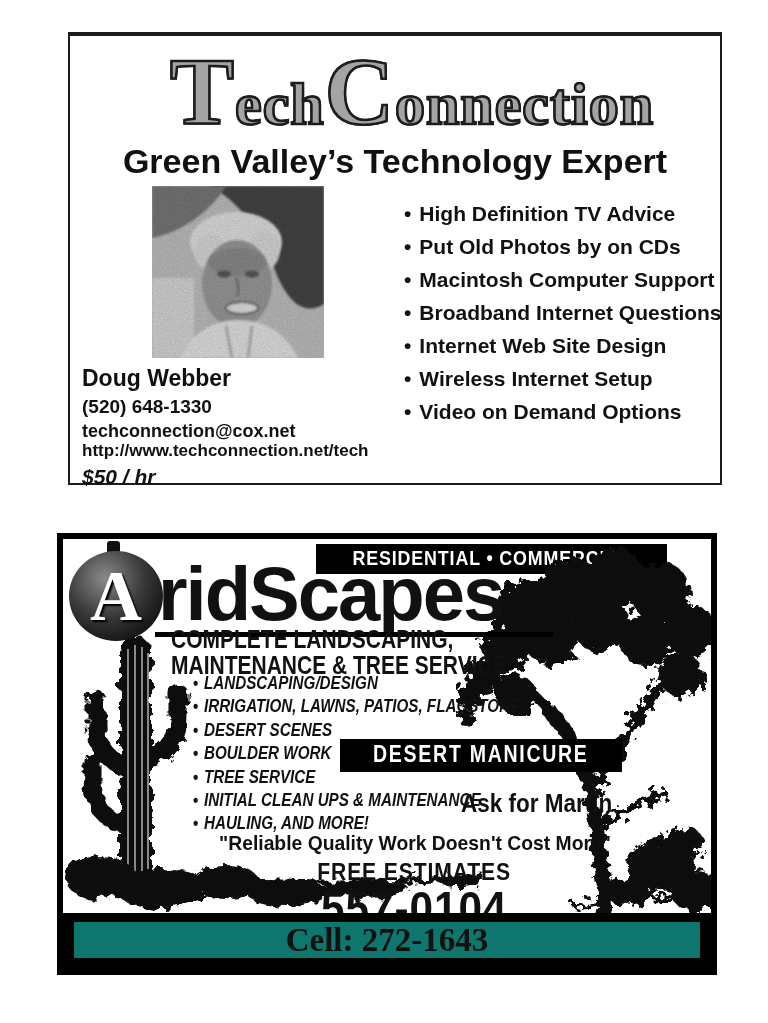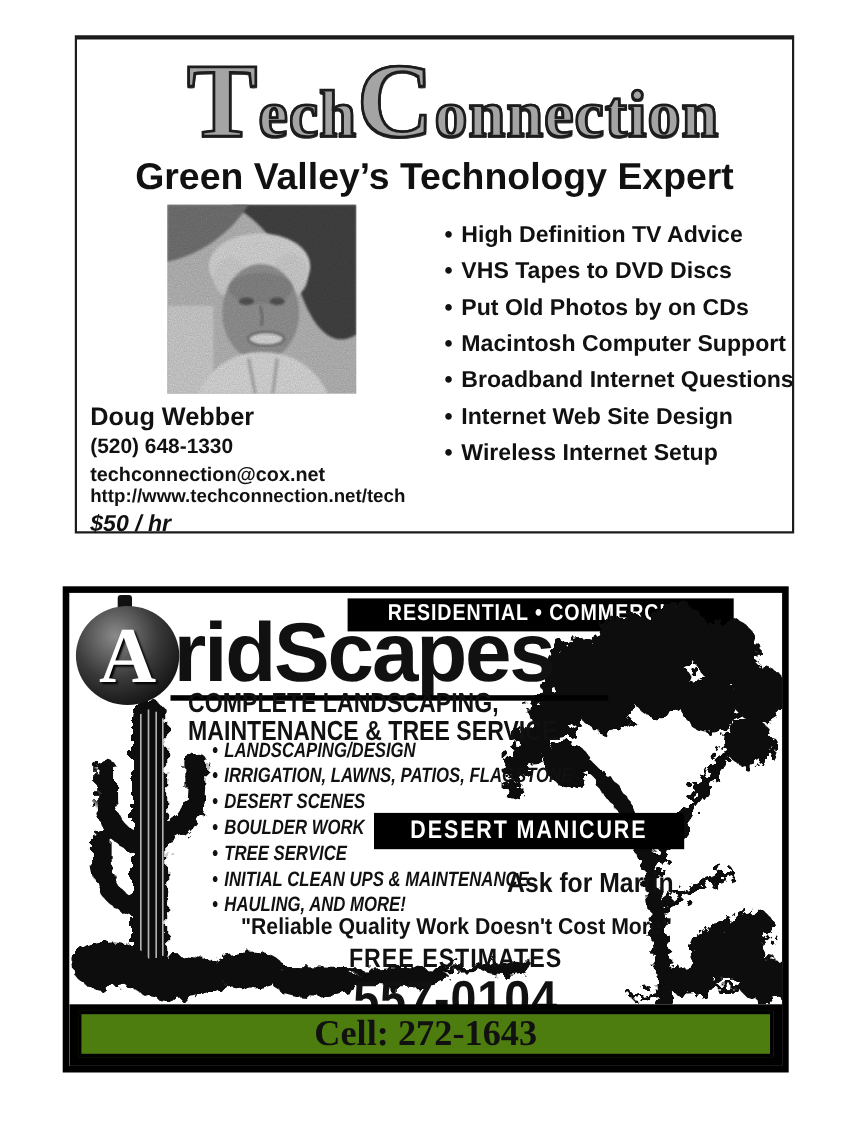--- a/index.html
+++ b/index.html
@@ -69,21 +69,21 @@
   .as-quote{font-size:21px;font-weight:bold;line-height:24px;}
   .as-quote .txt{display:inline-block;transform:scaleX(0.92);transform-origin:center top;white-space:nowrap;}
   .as-estimates{font-size:24px;font-weight:bold;line-height:26px;margin-top:4px;}
   .as-estimates .txt{display:inline-block;transform:scaleX(0.88);transform-origin:center top;
     letter-spacing:1px;white-space:nowrap;}
   .as-phone{font-size:46px;font-weight:bold;line-height:46px;}
   .as-phone .txt{display:inline-block;transform:scaleX(0.92);transform-origin:center top;
     letter-spacing:1px;white-space:nowrap;}
   .cell-band{position:absolute;left:0;right:0;bottom:0;height:56px;background:#000;
     padding:6px 8px 8px;box-sizing:border-box;z-index:5;}
-  .cell-inner{height:100%;background:#4d7c0f;border:3px solid #000;box-sizing:border-box;
+  .cell-inner{height:100%;background:#0f766e;border:3px solid #000;box-sizing:border-box;
     display:flex;align-items:center;justify-content:center;}
   .cell-text{font-family:"Liberation Serif", serif;font-weight:bold;font-size:33px;}
 
   .art{position:absolute;pointer-events:none;}
   .art-cactus{left:2px;top:96px;width:430px;height:278px;z-index:1;}
   .art-tree{right:0px;top:6px;width:255px;height:368px;z-index:2;}
 </style>
 </head>
 <body>
 
@@ -126,26 +126,26 @@
           <rect width="172" height="172" filter="url(#grain)" opacity="0.22"></rect>
         </svg>
         <div class="tc-name">Doug Webber</div>
         <div class="tc-phone">(520) 648-1330</div>
         <div class="tc-email">techconnection@cox.net</div>
         <div class="tc-url">http://www.techconnection.net/tech</div>
         <div class="tc-rate">$50 / hr</div>
       </div>
       <div class="tc-services">
           <div class="tc-item"><span class="blt">•</span><span class="txt">High Definition TV Advice</span></div>
-          <div class="tc-item"><span class="blt">•</span><span class="txt">VHS Tapes to DVD Discs</span></div>
           <div class="tc-item"><span class="blt">•</span><span class="txt">Put Old Photos by on CDs</span></div>
           <div class="tc-item"><span class="blt">•</span><span class="txt">Macintosh Computer Support</span></div>
           <div class="tc-item"><span class="blt">•</span><span class="txt">Broadband Internet Questions</span></div>
           <div class="tc-item"><span class="blt">•</span><span class="txt">Internet Web Site Design</span></div>
           <div class="tc-item"><span class="blt">•</span><span class="txt">Wireless Internet Setup</span></div>
+          <div class="tc-item"><span class="blt">•</span><span class="txt">Video on Demand Options</span></div>
         </div>
     </div>
   </div>
 
   <div class="ad arid-ad">
 
     <div class="as-badge">
       <span class="txt">RESIDENTIAL • COMMERCIAL</span>
     </div>
 

